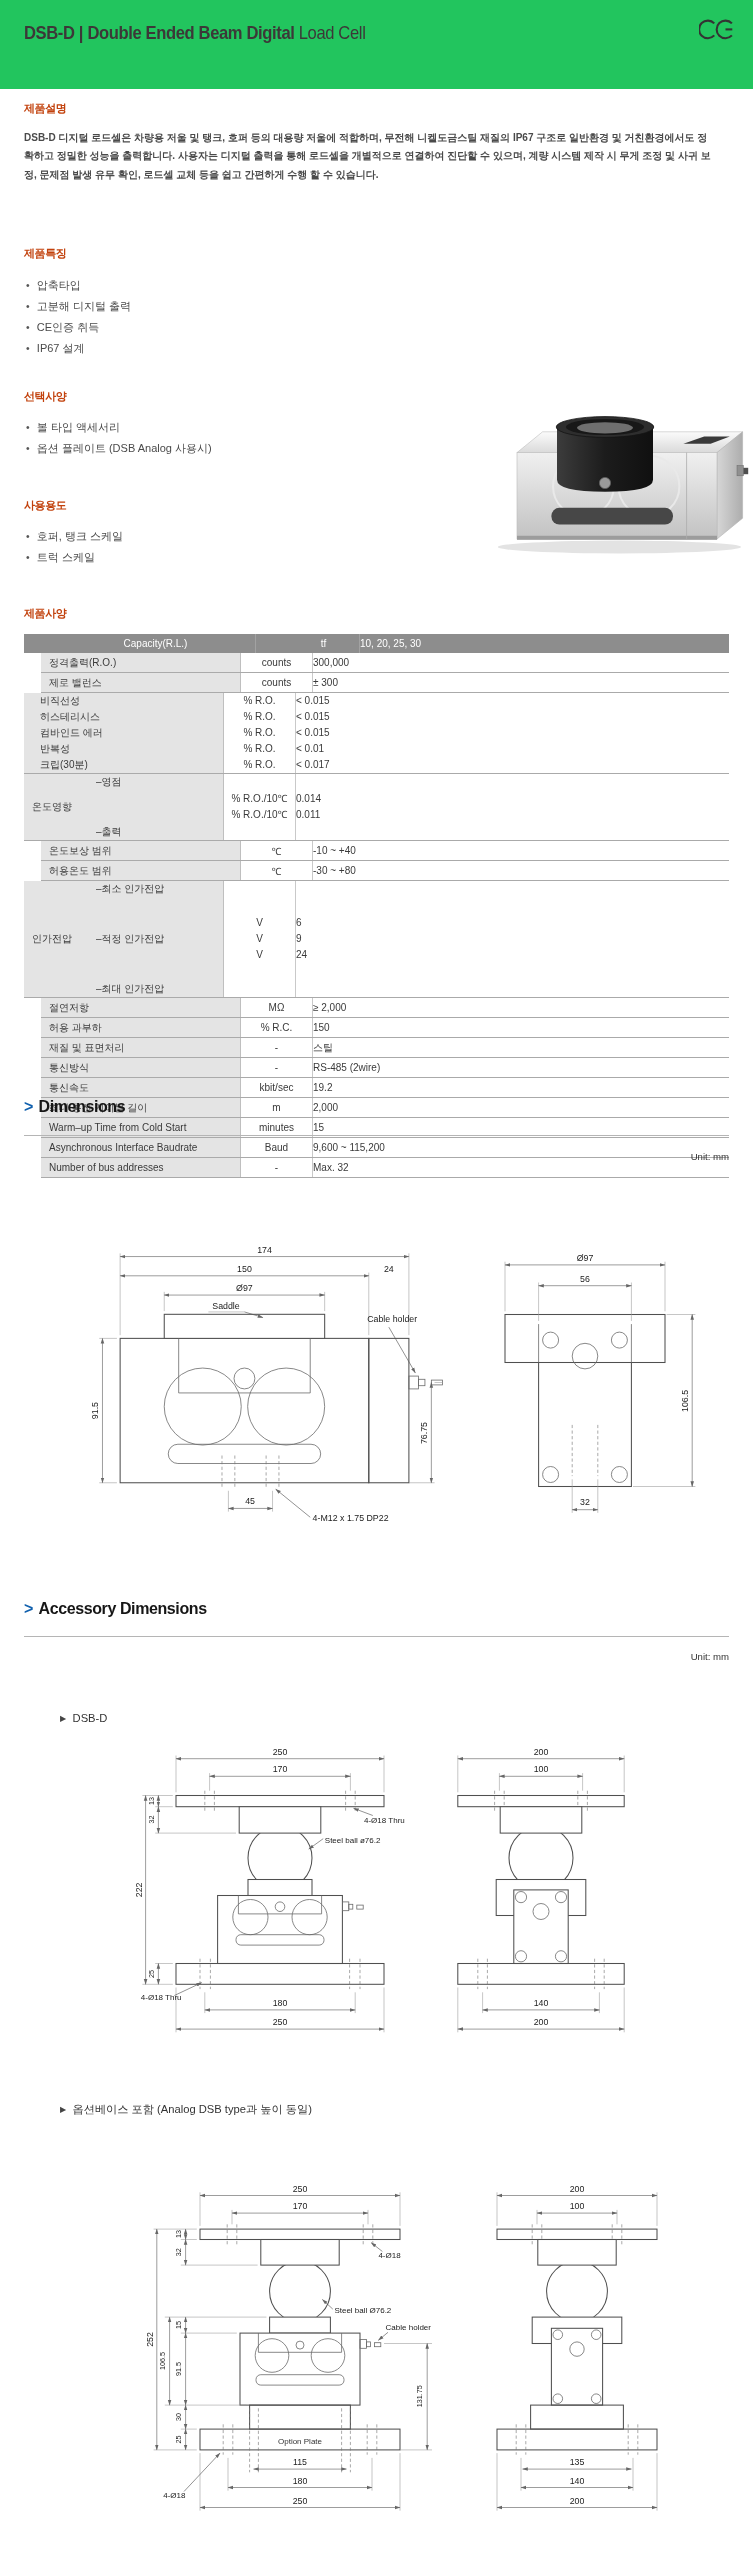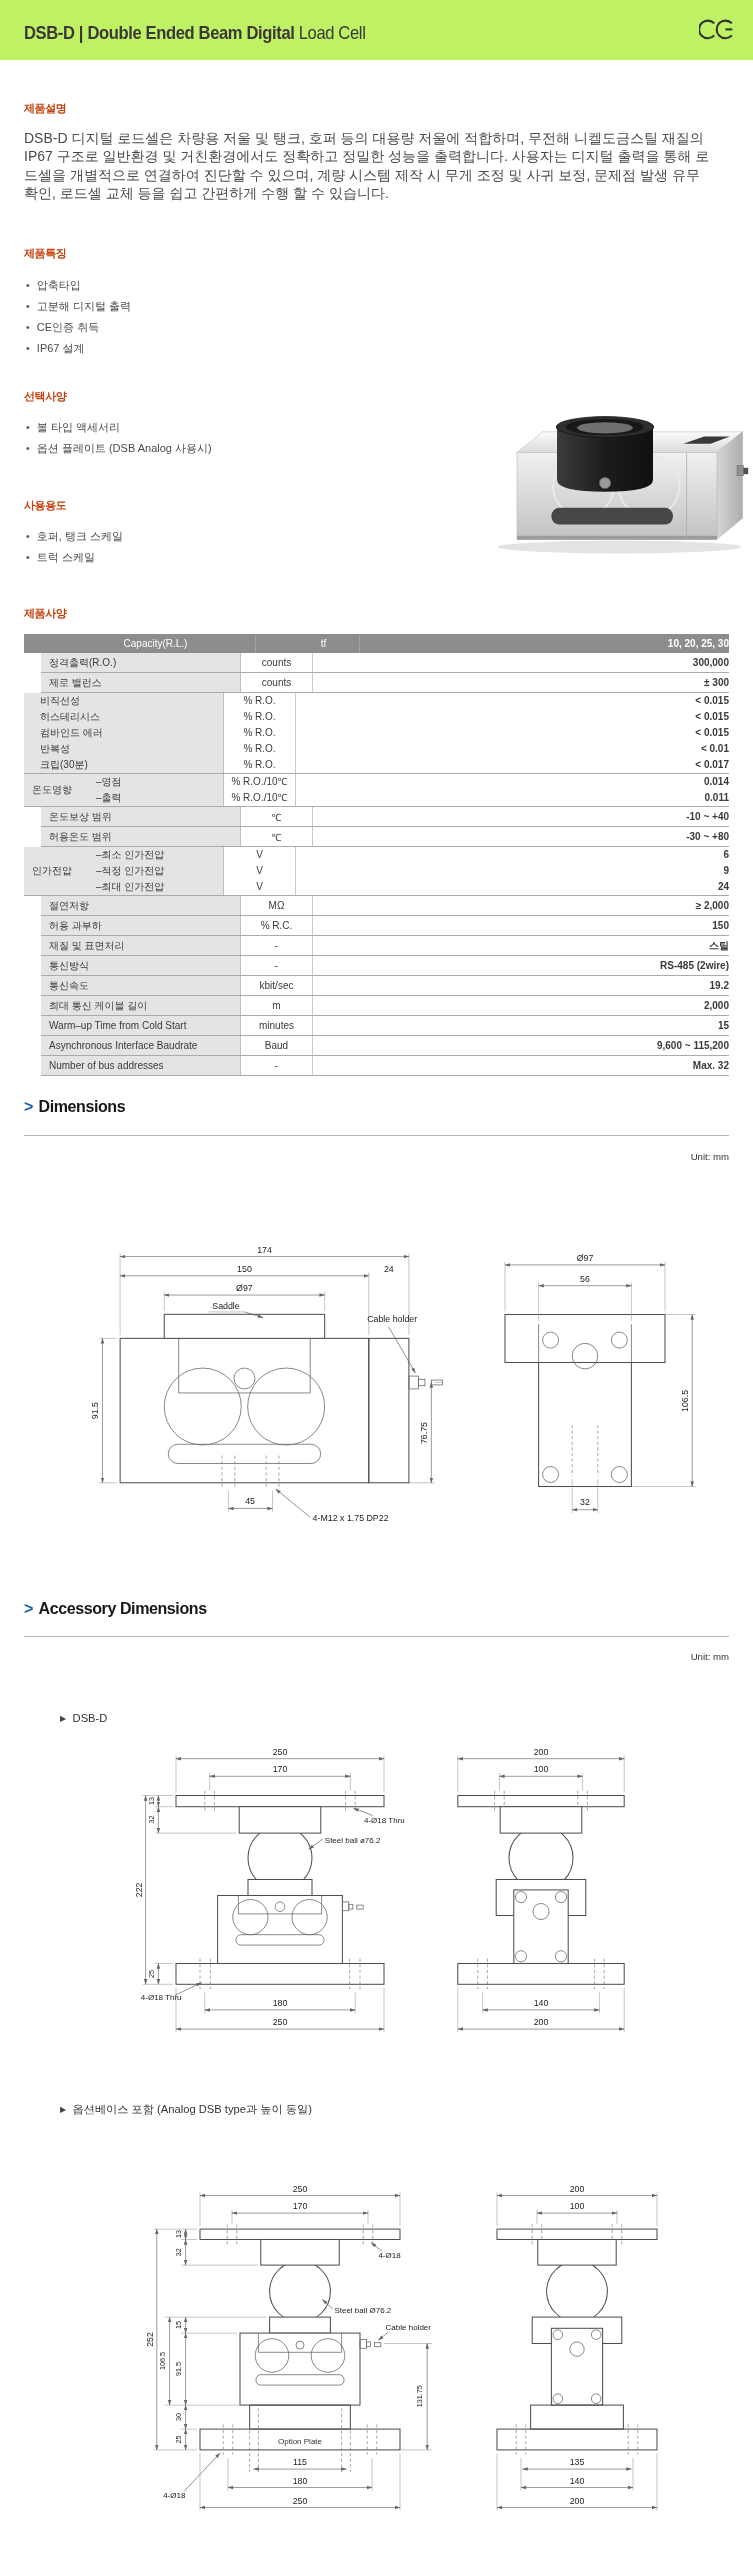--- a/index.html
+++ b/index.html
@@ -1,46 +1,46 @@
 <!DOCTYPE html>
 <html style="font-size:13px"><head>
 <meta charset="utf-8">
 <style>
   html,body{margin:0;padding:0;background:#fff;}
   #page{position:relative;width:753px;height:2576px;background:#ffffff;overflow:hidden;
         font-family:"Liberation Sans",sans-serif;color:#4a4a4a;}
   .abs{position:absolute;}
   
-  .hdr{left:0;top:0;width:753px;height:60px;background:#bef264;}
+  .hdr{left:0;top:0;width:753px;height:89px;background:#22c55e;}
   .hdr-title{left:24px;top:21.6px;font-size:18.4px;color:#3c3838;white-space:nowrap;
              transform:scaleX(0.9);transform-origin:left center;letter-spacing:-0.4px;}
   .hdr-title .b{font-weight:bold;}
   .hdr-title .lt{font-weight:normal;}
   
   .bhead{font-size:11px;font-weight:bold;color:#c2410c;letter-spacing:-0.4px;}
-  .para{width:689px;font-size:14px;line-height:18.4px;color:#4a4a4a;}
+  .para{width:689px;font-size:10px;line-height:18.4px;color:#4a4a4a;font-weight:bold;}
   .blist{font-size:11px;color:#4a4a4a;}
   .blist .bullet{line-height:20px;}
   .blist .bullet::before{content:"•";color:#555;margin-right:7.2px;font-size:10.4px;}
   
   .spec{left:24px;top:634px;width:705px;font-size:10px;color:#3a3a3a;}
   .t-head{display:flex;background:#8d8d8d;color:#fff;height:19px;line-height:19px;text-align:center;}
   .t-row{display:flex;border-bottom:0.8px solid #aaa;align-items:stretch;background:#fff;}
   .c1{width:200px;box-sizing:border-box;border-right:0.8px solid #bfbfbf;}
   .c2{width:72px;box-sizing:border-box;border-right:0.8px solid #c9c9c9;display:flex;
       flex-direction:column;justify-content:center;text-align:center;}
-  .c3{flex:1;display:flex;flex-direction:column;justify-content:center;text-align:right;font-weight:bold;}
+  .c3{flex:1;display:flex;flex-direction:column;justify-content:center;text-align:left;}
   .t-head .c1,.t-head .c2{border-right:0.8px solid #a2a2a2;margin-left:32px;}
   .t-row .c1{background:#e4e4e4;display:flex;align-items:center;padding-left:8px;}
   .t-row.simple{height:19px;margin-left:17px;}
   .t-row .c1.stack{flex-direction:column;align-items:flex-start;justify-content:center;padding-left:16px;}
   .ln{height:16px;line-height:16px;}
   .grp{display:flex;padding-left:0 !important;}
   .gname{width:72px;display:flex;align-items:center;padding-left:8px;box-sizing:border-box;}
-  .gsubs{flex:1;display:flex;flex-direction:column;justify-content:center;}
+  .gsubs{flex:1;display:flex;flex-direction:column;justify-content:center;gap:34px;}
   
   .sechead{font-size:16px;font-weight:bold;color:#161616;letter-spacing:-0.4px;}
   .sechead .chev{color:#1261ae;margin-right:5.6px;font-weight:bold;}
   .rule{width:705px;height:0.8px;background:#b5b5b5;}
   .unitlbl{width:705px;text-align:right;font-size:9.6px;color:#333;}
   .sublbl{font-size:11.2px;color:#333;}
   .sublbl .tri{font-size:8px;color:#444;margin-right:6.4px;vertical-align:0.8px;}
   
   svg text{font-family:"Liberation Sans",sans-serif;}
   .ol{fill:none;stroke:#4f4f4f;stroke-width:1.3;}

